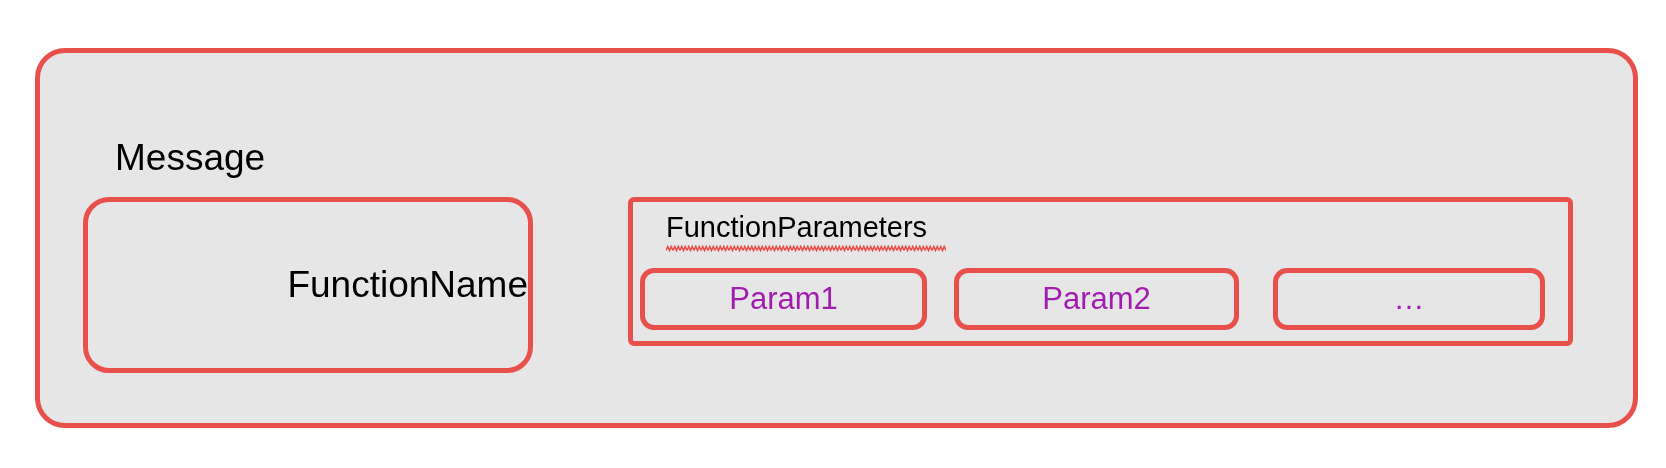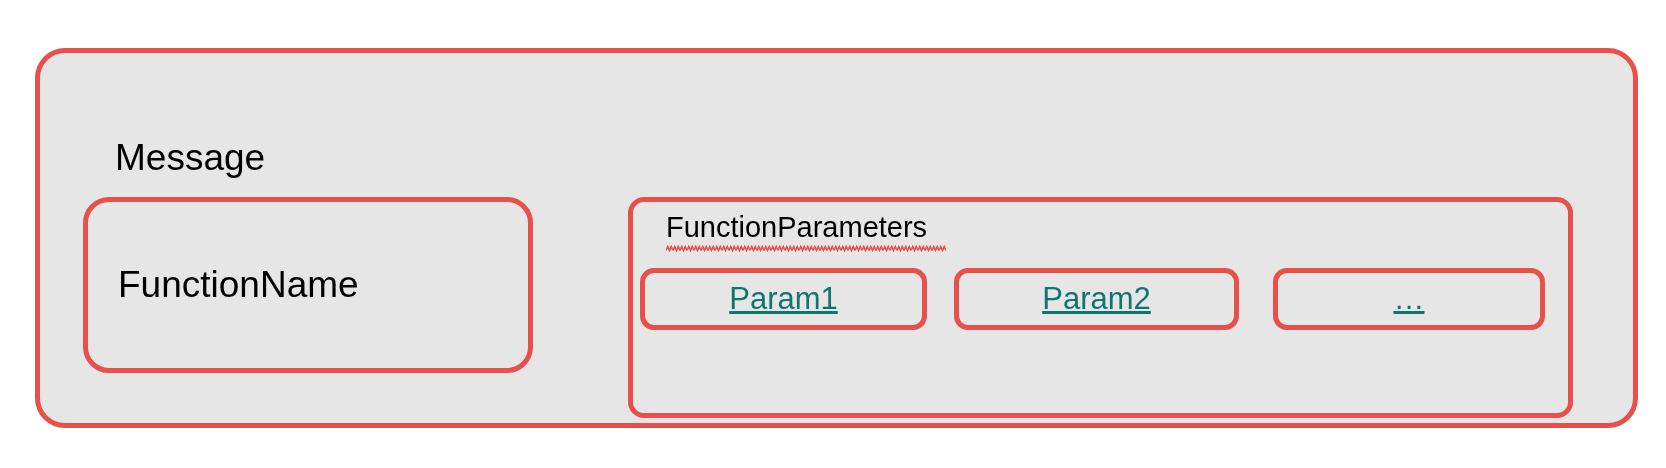--- a/index.html
+++ b/index.html
@@ -20,21 +20,20 @@
     overflow: hidden;
   }
 
   
   .box {
     position: absolute;
     box-sizing: border-box;
     background: #e6e6e6;
     border: 5px solid #e8504c;
     border-radius: 26px;
-    padding-left: 30px;
   }
 
   
   .box-message {
     left: 35px;
     top: 48px;
     width: 1603px;
     height: 380px;
     border-radius: 30px;
   }
@@ -52,36 +51,36 @@
 
   
   .box-function-name {
     left: 78px;
     top: 192px;
     width: 450px;
     height: 176px;
     border-radius: 26px;
     display: flex;
     align-items: center;
-    justify-content: flex-start;
+    justify-content: flex-end;
   }
   .label-function-name {
     font-size: 37px;
     line-height: 44px;
     color: #000000;
     white-space: nowrap;
   }
 
   
   .box-function-parameters {
     left: 623px;
     top: 192px;
     width: 945px;
-    height: 221px;
-    border-radius: 16px;
+    height: 149px;
+    border-radius: 6px;
   }
 
   
   .caption-params-wrap {
     position: absolute;
     left: 33px;
     top: 8px;
   }
   .caption-params {
     display: block;
@@ -113,23 +112,22 @@
     background: #e6e6e6;
     border: 5px solid #e8504c;
     border-radius: 14px;
     display: flex;
     align-items: center;
     justify-content: center;
   }
   .param-chip .param-label {
     font-size: 31px;
     line-height: 36px;
-    color: #0f766e;
+    color: #a21caf;
     white-space: nowrap;
-    text-decoration: underline;
   }
   .param-chip-0 { left: 7px;   width: 287px; }
   .param-chip-1 { left: 321px; width: 285px; }
   .param-chip-2 { left: 640px; width: 272px; }
 </style>
 </head>
 <body>
 
 <div id="canvas">
 

